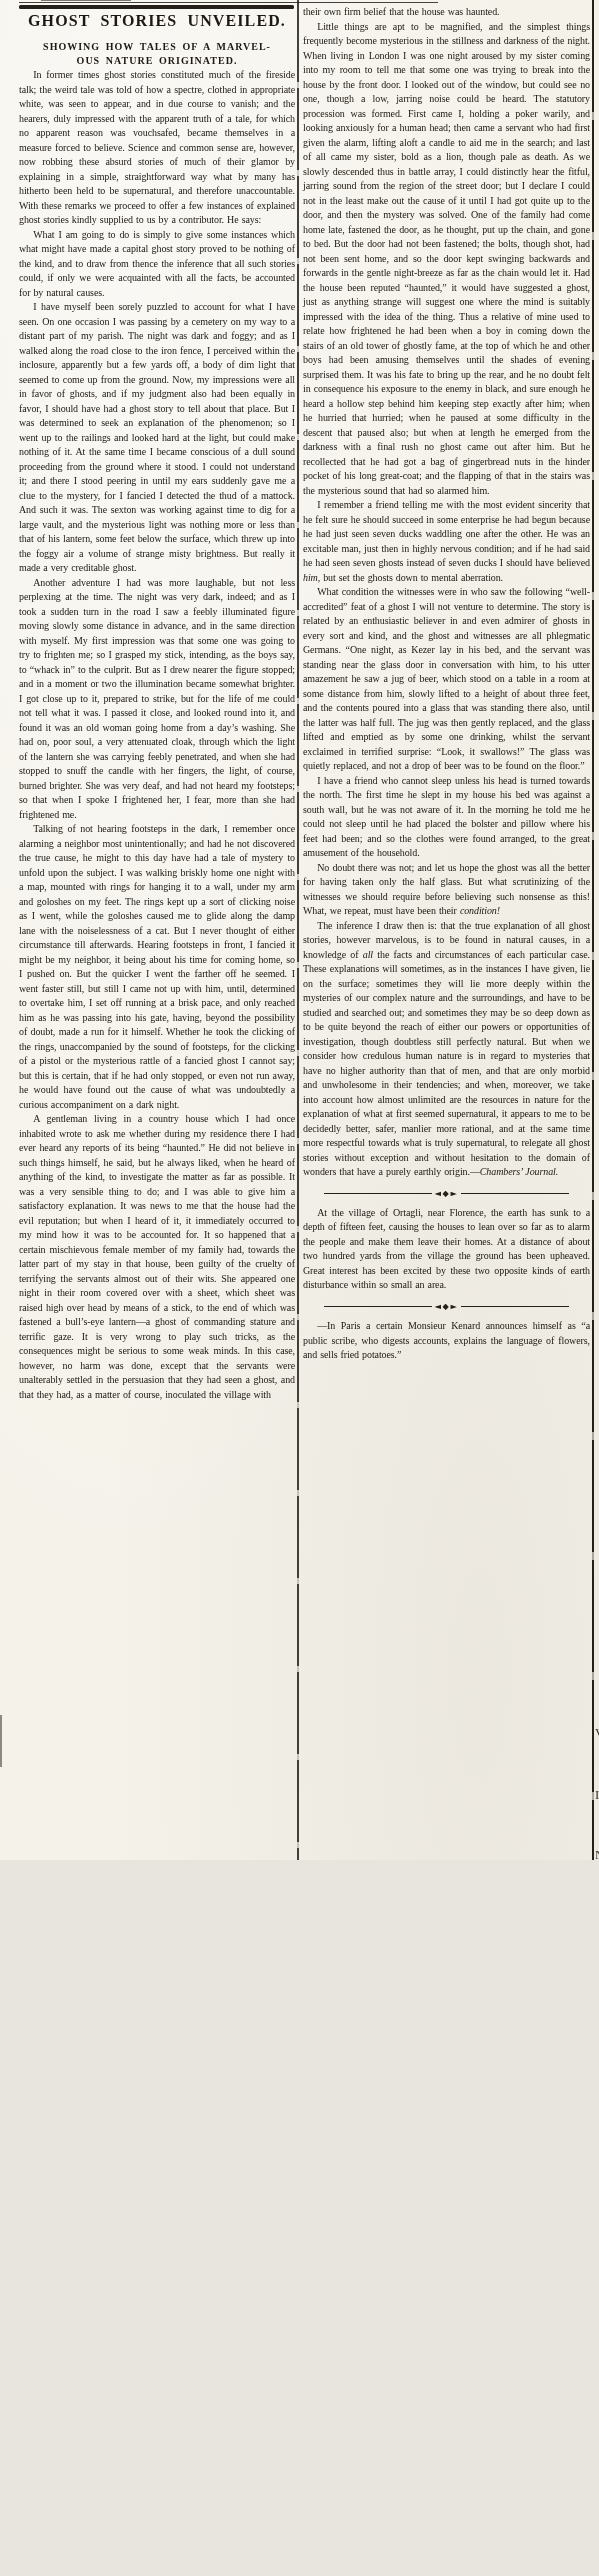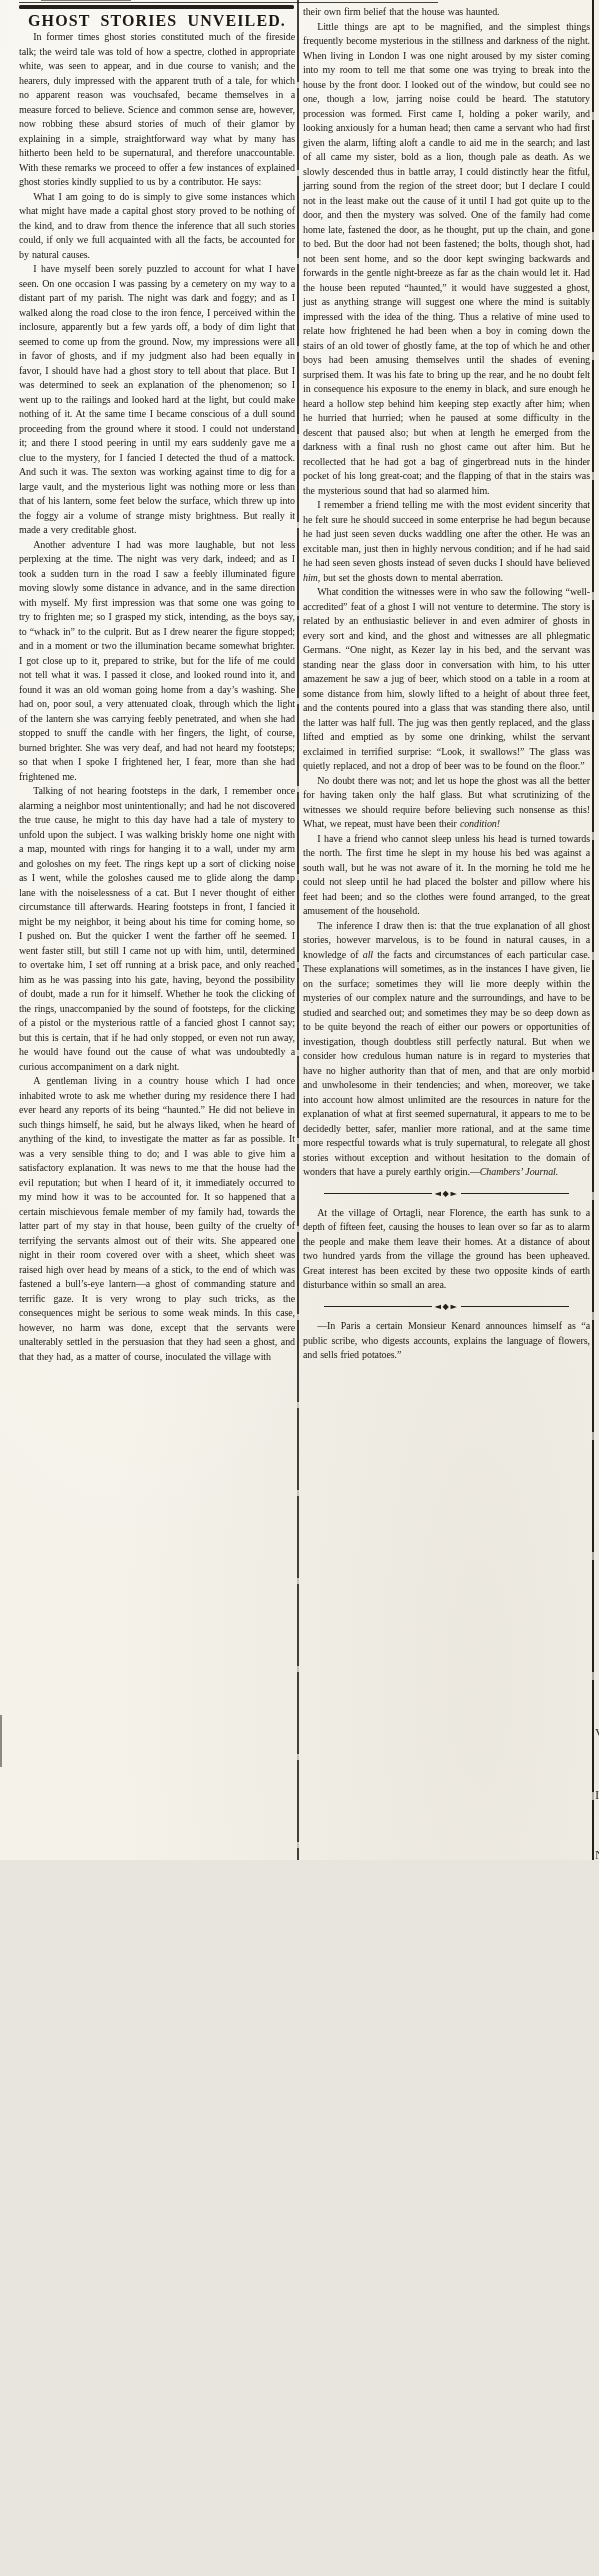--- a/index.html
+++ b/index.html
@@ -90,38 +90,42 @@
   <div class="rule-thin-top2"></div>
   <div class="rule-thin-top"></div>
   <div class="rule-thick-top"></div>
   <div class="col-rule"></div>
   <div class="right-rule"></div>
   <div class="left-edge-mark lem1"></div>
   <div class="left-edge-mark lem2"></div>
 
   <div class="column left">
     <h1 class="title">GHOST STORIES UNVEILED.</h1>
+    <div class="subtitle">
+      <div>SHOWING HOW TALES OF A MARVEL-</div>
+      <div>OUS NATURE ORIGINATED.</div>
+    </div>
     <div class="body">
         <p class="para">In former times ghost stories constituted much of the fireside talk; the weird tale was told of how a spectre, clothed in appropriate white, was seen to appear, and in due course to vanish; and the hearers, duly impressed with the apparent truth of a tale, for which no apparent reason was vouchsafed, became themselves in a measure forced to believe. Science and common sense are, however, now robbing these absurd stories of much of their glamor by explaining in a simple, straightforward way what by many has hitherto been held to be supernatural, and therefore unaccountable. With these remarks we proceed to offer a few instances of explained ghost stories kindly supplied to us by a contributor. He says:</p>
-        <p class="para">What I am going to do is simply to give some instances which what might have made a capital ghost story proved to be nothing of the kind, and to draw from thence the inference that all such stories could, if only we full acquainted with all the facts, be accounted for by natural causes.</p>
+        <p class="para">What I am going to do is simply to give some instances which what might have made a capital ghost story proved to be nothing of the kind, and to draw from thence the inference that all such stories could, if only we were acquainted with all the facts, be accounted for by natural causes.</p>
         <p class="para">I have myself been sorely puzzled to account for what I have seen. On one occasion I was passing by a cemetery on my way to a distant part of my parish. The night was dark and foggy; and as I walked along the road close to the iron fence, I perceived within the inclosure, apparently but a few yards off, a body of dim light that seemed to come up from the ground. Now, my impressions were all in favor of ghosts, and if my judgment also had been equally in favor, I should have had a ghost story to tell about that place. But I was determined to seek an explanation of the phenomenon; so I went up to the railings and looked hard at the light, but could make nothing of it. At the same time I became conscious of a dull sound proceeding from the ground where it stood. I could not understand it; and there I stood peering in until my ears suddenly gave me a clue to the mystery, for I fancied I detected the thud of a mattock. And such it was. The sexton was working against time to dig for a large vault, and the mysterious light was nothing more or less than that of his lantern, some feet below the surface, which threw up into the foggy air a volume of strange misty brightness. But really it made a very creditable ghost.</p>
         <p class="para">Another adventure I had was more laughable, but not less perplexing at the time. The night was very dark, indeed; and as I took a sudden turn in the road I saw a feebly illuminated figure moving slowly some distance in advance, and in the same direction with myself. My first impression was that some one was going to try to frighten me; so I grasped my stick, intending, as the boys say, to “whack in” to the culprit. But as I drew nearer the figure stopped; and in a moment or two the illumination became somewhat brighter. I got close up to it, prepared to strike, but for the life of me could not tell what it was. I passed it close, and looked round into it, and found it was an old woman going home from a day’s washing. She had on, poor soul, a very attenuated cloak, through which the light of the lantern she was carrying feebly penetrated, and when she had stopped to snuff the candle with her fingers, the light, of course, burned brighter. She was very deaf, and had not heard my footsteps; so that when I spoke I frightened her, I fear, more than she had frightened me.</p>
         <p class="para">Talking of not hearing footsteps in the dark, I remember once alarming a neighbor most unintentionally; and had he not discovered the true cause, he might to this day have had a tale of mystery to unfold upon the subject. I was walking briskly home one night with a map, mounted with rings for hanging it to a wall, under my arm and goloshes on my feet. The rings kept up a sort of clicking noise as I went, while the goloshes caused me to glide along the damp lane with the noiselessness of a cat. But I never thought of either circumstance till afterwards. Hearing footsteps in front, I fancied it might be my neighbor, it being about his time for coming home, so I pushed on. But the quicker I went the farther off he seemed. I went faster still, but still I came not up with him, until, determined to overtake him, I set off running at a brisk pace, and only reached him as he was passing into his gate, having, beyond the possibility of doubt, made a run for it himself. Whether he took the clicking of the rings, unaccompanied by the sound of footsteps, for the clicking of a pistol or the mysterious rattle of a fancied ghost I cannot say; but this is certain, that if he had only stopped, or even not run away, he would have found out the cause of what was undoubtedly a curious accompaniment on a dark night.</p>
         <p class="para">A gentleman living in a country house which I had once inhabited wrote to ask me whether during my residence there I had ever heard any reports of its being “haunted.” He did not believe in such things himself, he said, but he always liked, when he heard of anything of the kind, to investigate the matter as far as possible. It was a very sensible thing to do; and I was able to give him a satisfactory explanation. It was news to me that the house had the evil reputation; but when I heard of it, it immediately occurred to my mind how it was to be accounted for. It so happened that a certain mischievous female member of my family had, towards the latter part of my stay in that house, been guilty of the cruelty of terrifying the servants almost out of their wits. She appeared one night in their room covered over with a sheet, which sheet was raised high over head by means of a stick, to the end of which was fastened a bull’s-eye lantern—a ghost of commanding stature and terrific gaze. It is very wrong to play such tricks, as the consequences might be serious to some weak minds. In this case, however, no harm was done, except that the servants were unalterably settled in the persuasion that they had seen a ghost, and that they had, as a matter of course, inoculated the village with</p>
       </div>
   </div>
 
   <div class="column right">
     <div class="body">
         <p class="para noindent">their own firm belief that the house was haunted.</p>
         <p class="para">Little things are apt to be magnified, and the simplest things frequently become mysterious in the stillness and darkness of the night. When living in London I was one night aroused by my sister coming into my room to tell me that some one was trying to break into the house by the front door. I looked out of the window, but could see no one, though a low, jarring noise could be heard. The statutory procession was formed. First came I, holding a poker warily, and looking anxiously for a human head; then came a servant who had first given the alarm, lifting aloft a candle to aid me in the search; and last of all came my sister, bold as a lion, though pale as death. As we slowly descended thus in battle array, I could distinctly hear the fitful, jarring sound from the region of the street door; but I declare I could not in the least make out the cause of it until I had got quite up to the door, and then the mystery was solved. One of the family had come home late, fastened the door, as he thought, put up the chain, and gone to bed. But the door had not been fastened; the bolts, though shot, had not been sent home, and so the door kept swinging backwards and forwards in the gentle night-breeze as far as the chain would let it. Had the house been reputed “haunted,” it would have suggested a ghost, just as anything strange will suggest one where the mind is suitably impressed with the idea of the thing. Thus a relative of mine used to relate how frightened he had been when a boy in coming down the stairs of an old tower of ghostly fame, at the top of which he and other boys had been amusing themselves until the shades of evening surprised them. It was his fate to bring up the rear, and he no doubt felt in consequence his exposure to the enemy in black, and sure enough he heard a hollow step behind him keeping step exactly after him; when he hurried that hurried; when he paused at some difficulty in the descent that paused also; but when at length he emerged from the darkness with a final rush no ghost came out after him. But he recollected that he had got a bag of gingerbread nuts in the hinder pocket of his long great-coat; and the flapping of that in the stairs was the mysterious sound that had so alarmed him.</p>
         <p class="para">I remember a friend telling me with the most evident sincerity that he felt sure he should succeed in some enterprise he had begun because he had just seen seven ducks waddling one after the other. He was an excitable man, just then in highly nervous condition; and if he had said he had seen seven ghosts instead of seven ducks I should have believed <em>him</em>, but set the ghosts down to mental aberration.</p>
         <p class="para">What condition the witnesses were in who saw the following “well-accredited” feat of a ghost I will not venture to determine. The story is related by an enthusiastic believer in and even admirer of ghosts in every sort and kind, and the ghost and witnesses are all phlegmatic Germans. “One night, as Kezer lay in his bed, and the servant was standing near the glass door in conversation with him, to his utter amazement he saw a jug of beer, which stood on a table in a room at some distance from him, slowly lifted to a height of about three feet, and the contents poured into a glass that was standing there also, until the latter was half full. The jug was then gently replaced, and the glass lifted and emptied as by some one drinking, whilst the servant exclaimed in terrified surprise: “Look, it swallows!” The glass was quietly replaced, and not a drop of beer was to be found on the floor.”</p>
+        <p class="para">I have a friend who cannot sleep unless his head is turned towards the north. The first time he slept in my house his bed was against a south wall, but he was not aware of it. In the morning he told me he could not sleep until he had placed the bolster and pillow where his feet had been; and so the clothes were found arranged, to the great amusement of the household.</p>
         <p class="para">No doubt there was not; and let us hope the ghost was all the better for having taken only the half glass. But what scrutinizing of the witnesses we should require before believing such nonsense as this! What, we repeat, must have been their <em>condition!</em></p>
-        <p class="para">I have a friend who cannot sleep unless his head is turned towards the north. The first time he slept in my house his bed was against a south wall, but he was not aware of it. In the morning he told me he could not sleep until he had placed the bolster and pillow where his feet had been; and so the clothes were found arranged, to the great amusement of the household.</p>
         <p class="para">The inference I draw then is: that the true explanation of all ghost stories, however marvelous, is to be found in natural causes, in a knowledge of <em>all</em> the facts and circumstances of each particular case. These explanations will sometimes, as in the instances I have given, lie on the surface; sometimes they will lie more deeply within the mysteries of our complex nature and the surroundings, and have to be studied and searched out; and sometimes they may be so deep down as to be quite beyond the reach of either our powers or opportunities of investigation, though doubtless still perfectly natural. But when we consider how credulous human nature is in regard to mysteries that have no higher authority than that of men, and that are only morbid and unwholesome in their tendencies; and when, moreover, we take into account how almost unlimited are the resources in nature for the explanation of what at first seemed supernatural, it appears to me to be decidedly better, safer, manlier more rational, and at the same time more respectful towards what is truly supernatural, to relegate all ghost stories without exception and without hesitation to the domain of wonders that have a purely earthly origin.—<em>Chambers’ Journal.</em></p>
         <div class="divider">
           <span class="dline"></span>
           <span class="orn">◄◆►</span>
           <span class="dline"></span>
         </div>
         <p class="para">At the village of Ortagli, near Florence, the earth has sunk to a depth of fifteen feet, causing the houses to lean over so far as to alarm the people and make them leave their homes. At a distance of about two hundred yards from the village the ground has been upheaved. Great interest has been excited by these two opposite kinds of earth disturbance within so small an area.</p>
         <div class="divider">
           <span class="dline"></span>
           <span class="orn">◄◆►</span>

